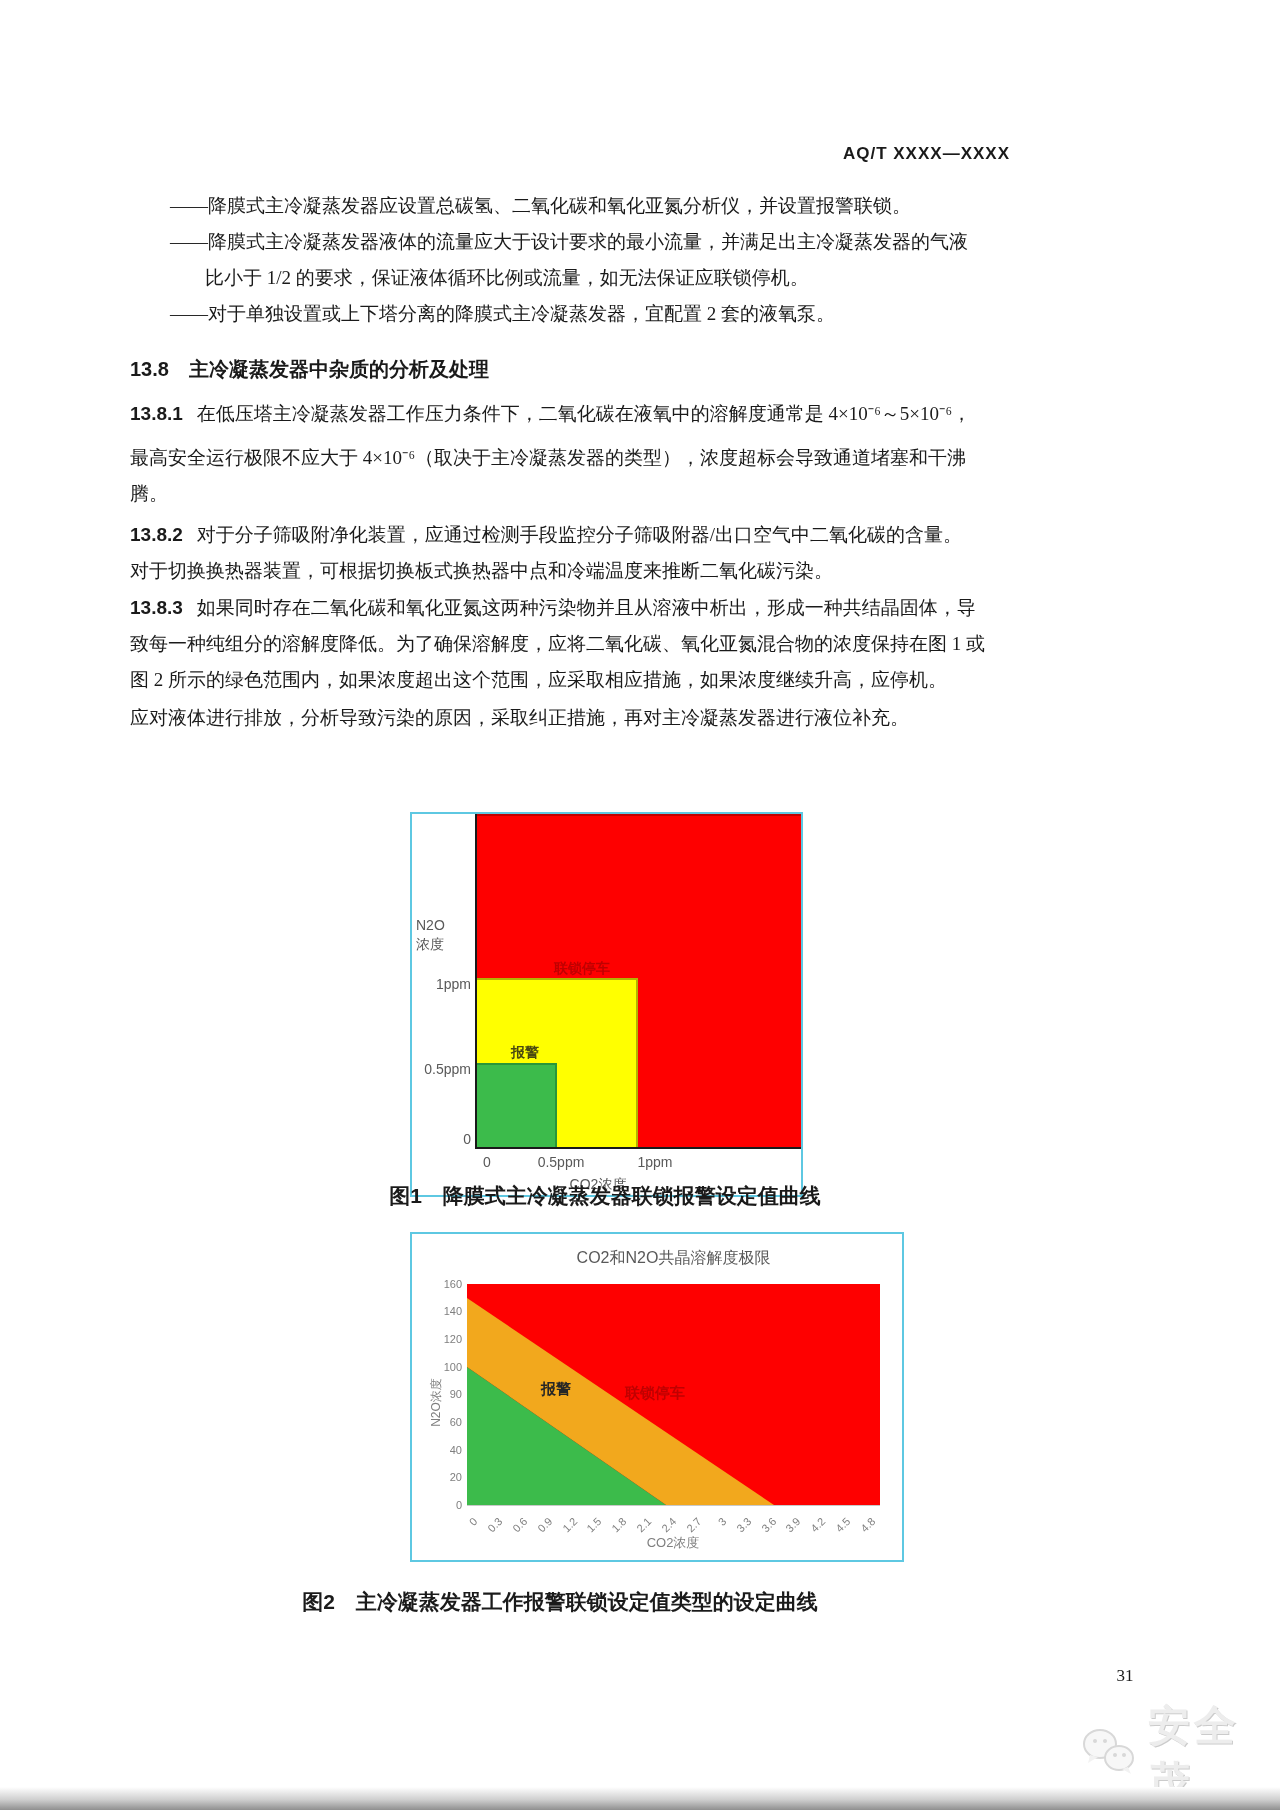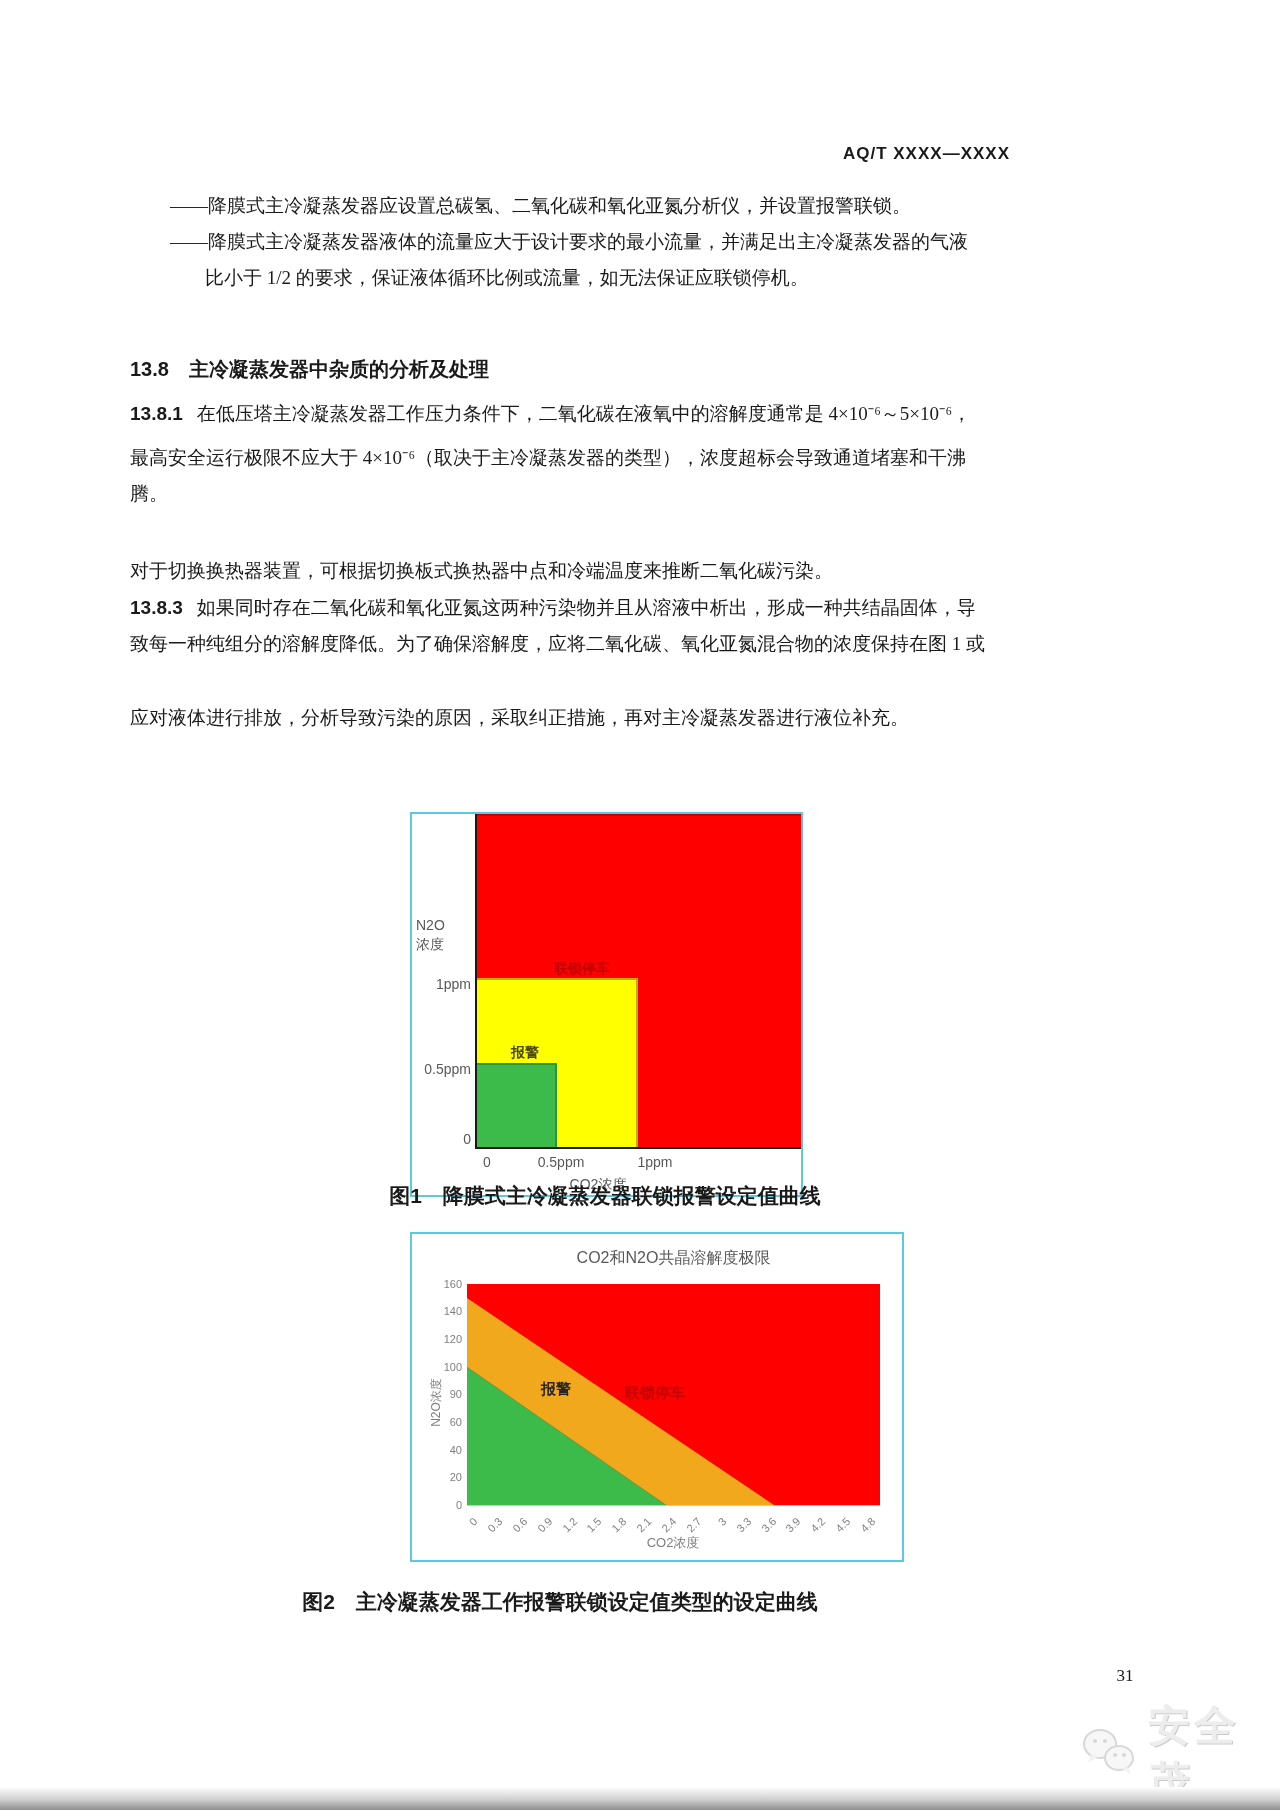--- a/index.html
+++ b/index.html
@@ -40,35 +40,40 @@
 </head>
 <body>
 
 <div class="page">
 
   <div class="abs hdr" style="top:144px;left:830px;width:180px;text-align:right;">AQ/T XXXX—XXXX</div>
 
   <div class="abs bodyline" style="top:188px;left:170px;">——降膜式主冷凝蒸发器应设置总碳氢、二氧化碳和氧化亚氮分析仪，并设置报警联锁。</div>
   <div class="abs bodyline" style="top:224px;left:170px;">——降膜式主冷凝蒸发器液体的流量应大于设计要求的最小流量，并满足出主冷凝蒸发器的气液</div>
   <div class="abs bodyline" style="top:260px;left:205px;">比小于 1/2 的要求，保证液体循环比例或流量，如无法保证应联锁停机。</div>
+  <div class="abs bodyline" style="top:296px;left:170px;">——对于单独设置或上下塔分离的降膜式主冷凝蒸发器，宜配置 2 套的液氧泵。</div>
 
   <div class="abs h1" style="top:356px;left:130px;">13.8　主冷凝蒸发器中杂质的分析及处理</div>
 
   <div class="abs bodyline" style="top:396px;left:130px;">
     <span class="clausenum">13.8.1</span><span>在低压塔主冷凝蒸发器工作压力条件下，二氧化碳在液氧中的溶解度通常是 4×10⁻⁶～5×10⁻⁶，</span>
   </div>
   <div class="abs bodyline" style="top:440px;left:130px;">最高安全运行极限不应大于 4×10⁻⁶（取决于主冷凝蒸发器的类型），浓度超标会导致通道堵塞和干沸</div>
   <div class="abs bodyline" style="top:476px;left:130px;">腾。</div>
 
+  <div class="abs bodyline" style="top:517px;left:130px;">
+    <span class="clausenum">13.8.2</span><span>对于分子筛吸附净化装置，应通过检测手段监控分子筛吸附器/出口空气中二氧化碳的含量。</span>
+  </div>
   <div class="abs bodyline" style="top:553px;left:130px;">对于切换换热器装置，可根据切换板式换热器中点和冷端温度来推断二氧化碳污染。</div>
 
   <div class="abs bodyline" style="top:590px;left:130px;">
     <span class="clausenum">13.8.3</span><span>如果同时存在二氧化碳和氧化亚氮这两种污染物并且从溶液中析出，形成一种共结晶固体，导</span>
   </div>
   <div class="abs bodyline" style="top:626px;left:130px;">致每一种纯组分的溶解度降低。为了确保溶解度，应将二氧化碳、氧化亚氮混合物的浓度保持在图 1 或</div>
+  <div class="abs bodyline" style="top:662px;left:130px;">图 2 所示的绿色范围内，如果浓度超出这个范围，应采取相应措施，如果浓度继续升高，应停机。</div>
 
   <div class="abs bodyline" style="top:700px;left:130px;">应对液体进行排放，分析导致污染的原因，采取纠正措施，再对主冷凝蒸发器进行液位补充。</div>
 
   <div class="abs figbox" style="left:410px;top:772px;width:389px;height:381px;margin-top:40px;">
 
     <div class="f1-red" style="left:63px;top:0;width:326px;height:333px;"></div>
     <div class="f1-yellow" style="left:63px;top:164px;width:161px;height:169px;"></div>
     <div class="f1-green" style="left:63px;top:249px;width:80px;height:84px;"></div>
 
     <div class="f1-yaxis" style="left:63px;top:0;height:335px;"></div>

